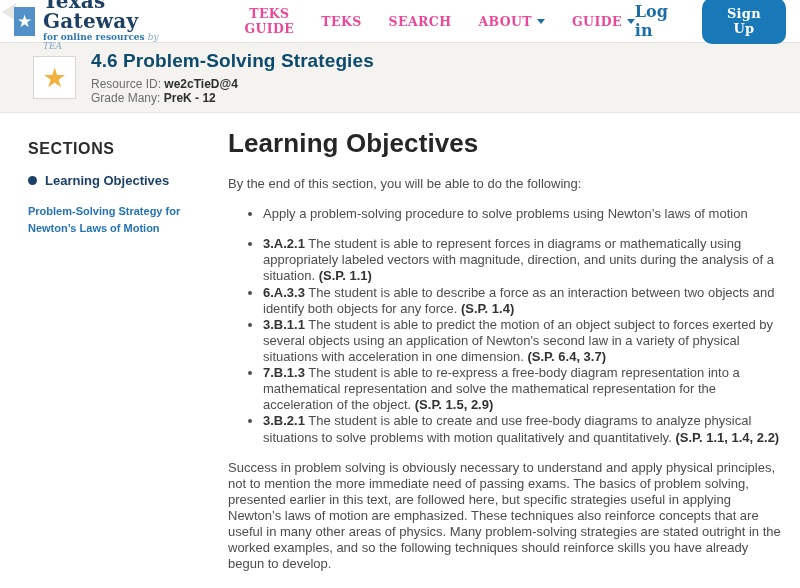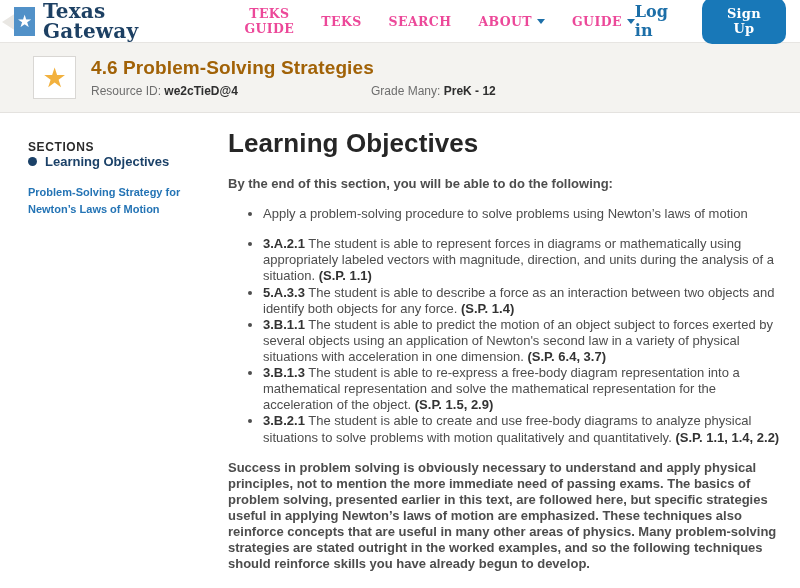--- a/index.html
+++ b/index.html
@@ -50,58 +50,60 @@
   .resource-band {
     background: #f4f3f0; border-bottom: 1px solid #e4e2df;
     padding: 13px 15px 13px 33px; height: 70px; display: flex; align-items: center;
   }
   .resource-star-box {
     width: 43px; height: 43px; background: #fff; border: 1px solid #d9d7d4;
     display: flex; align-items: center; justify-content: center;
     font-size: 27px; color: #f2b13e; flex-shrink: 0;
   }
   .resource-info { margin-left: 15px; }
-  .resource-title { font-size: 19px; font-weight: bold; color: #a16207; letter-spacing: 0.1px; }
-  .resource-meta { margin-top: 5px; font-size: 12px; color: #6e6e6e; display: flex; }
+  .resource-title { font-size: 19px; font-weight: bold; color: #0c4a6e; letter-spacing: 0.1px; text-align: center; }
+  .resource-meta { margin-top: 5px; font-size: 12px; color: #6e6e6e; display: flex; flex-direction: column; }
   .meta-group-id { width: 280px; }
   .resource-meta b { color: #2f2f2f; }
 
   
   .content { display: flex; padding: 15px 15px 0 28px; }
   .sidebar { width: 183px; flex-shrink: 0; padding-top: 12px; }
   .sidebar-heading {
-    font-size: 12px; font-weight: bold; color: #2b2b2b; letter-spacing: 0.6px;
+    font-size: 16px; font-weight: bold; color: #2b2b2b; letter-spacing: 0.6px;
+    margin-bottom: 15px;
   }
   .sidebar-item-active {
     display: flex; align-items: center; gap: 8px; font-size: 13px; font-weight: bold;
     color: #1b4168; margin-bottom: 15px; cursor: pointer;
   }
   .active-dot { width: 9px; height: 9px; border-radius: 50%; background: #1b4168; flex-shrink: 0; }
   .sidebar-item {
     font-size: 11px; font-weight: bold; color: #2474b5; line-height: 1.55;
     cursor: pointer; width: 168px;
   }
 
   
   .main { flex: 1; margin-left: 17px; max-width: 558px; }
   .main h1 { font-size: 26px; font-weight: bold; color: #262626; margin: 0 0 17px; letter-spacing: 0.1px; }
-  .main p { font-size: 13px; line-height: 1.24; color: #4d4d4d; margin-bottom: 13px; font-weight: bold; }
+  .main p { font-size: 13px; line-height: 1.24; color: #4d4d4d; margin-bottom: 13px; }
   .main ul { margin: 14px 0 14px; padding-left: 35px; }
   .main li { font-size: 13px; line-height: 1.24; color: #4d4d4d; }
   .main li b, .main p b { color: #333; margin-top: 20px; }
 </style>
 </head>
 <body>
 
 <header class="topnav">
   <div class="brand">
     <span class="brand-ribbon"></span>
     <span class="brand-square">★</span>
     <span class="brand-text">
       <div class="brand-name">Texas Gateway</div>
+      <div class="brand-tagline"><span>for online resources</span> <span class="by">by TEA</span></div>
     </span>
   </div>
 
   <nav class="nav-links">
     <a class="nav-link">
         <span>TEKS GUIDE</span>
       </a>
     <a class="nav-link">
         <span>TEKS</span>
       </a>
@@ -147,22 +149,22 @@
   </aside>
 
   <main class="main">
     <h1>Learning Objectives</h1>
     <p>By the end of this section, you will be able to do the following:</p>
     <ul id="goal-list">
         <li>Apply a problem-solving procedure to solve problems using Newton’s laws of motion</li>
       </ul>
     <ul id="ap-list">
         <li><b>3.A.2.1</b> The student is able to represent forces in diagrams or mathematically using appropriately labeled vectors with magnitude, direction, and units during the analysis of a situation. <b>(S.P. 1.1)</b></li>
-        <li><b>5.A.3.3</b> The student is able to describe a force as an interaction between two objects and identify both objects for any force. <b>(S.P. 1.4)</b></li>
+        <li><b>6.A.3.3</b> The student is able to describe a force as an interaction between two objects and identify both objects for any force. <b>(S.P. 1.4)</b></li>
         <li><b>3.B.1.1</b> The student is able to predict the motion of an object subject to forces exerted by several objects using an application of Newton's second law in a variety of physical situations with acceleration in one dimension. <b>(S.P. 6.4, 3.7)</b></li>
-        <li><b>3.B.1.3</b> The student is able to re-express a free-body diagram representation into a mathematical representation and solve the mathematical representation for the acceleration of the object. <b>(S.P. 1.5, 2.9)</b></li>
+        <li><b>7.B.1.3</b> The student is able to re-express a free-body diagram representation into a mathematical representation and solve the mathematical representation for the acceleration of the object. <b>(S.P. 1.5, 2.9)</b></li>
         <li><b>3.B.2.1</b> The student is able to create and use free-body diagrams to analyze physical situations to solve problems with motion qualitatively and quantitatively. <b>(S.P. 1.1, 1.4, 2.2)</b></li>
       </ul>
     <p>Success in problem solving is obviously necessary to understand and apply physical principles, not to mention the more immediate need of passing exams. The basics of problem solving, presented earlier in this text, are followed here, but specific strategies useful in applying Newton’s laws of motion are emphasized. These techniques also reinforce concepts that are useful in many other areas of physics. Many problem-solving strategies are stated outright in the worked examples, and so the following techniques should reinforce skills you have already begun to develop.</p>
 
   </main>
 
 </div>
 
 </body></html>

